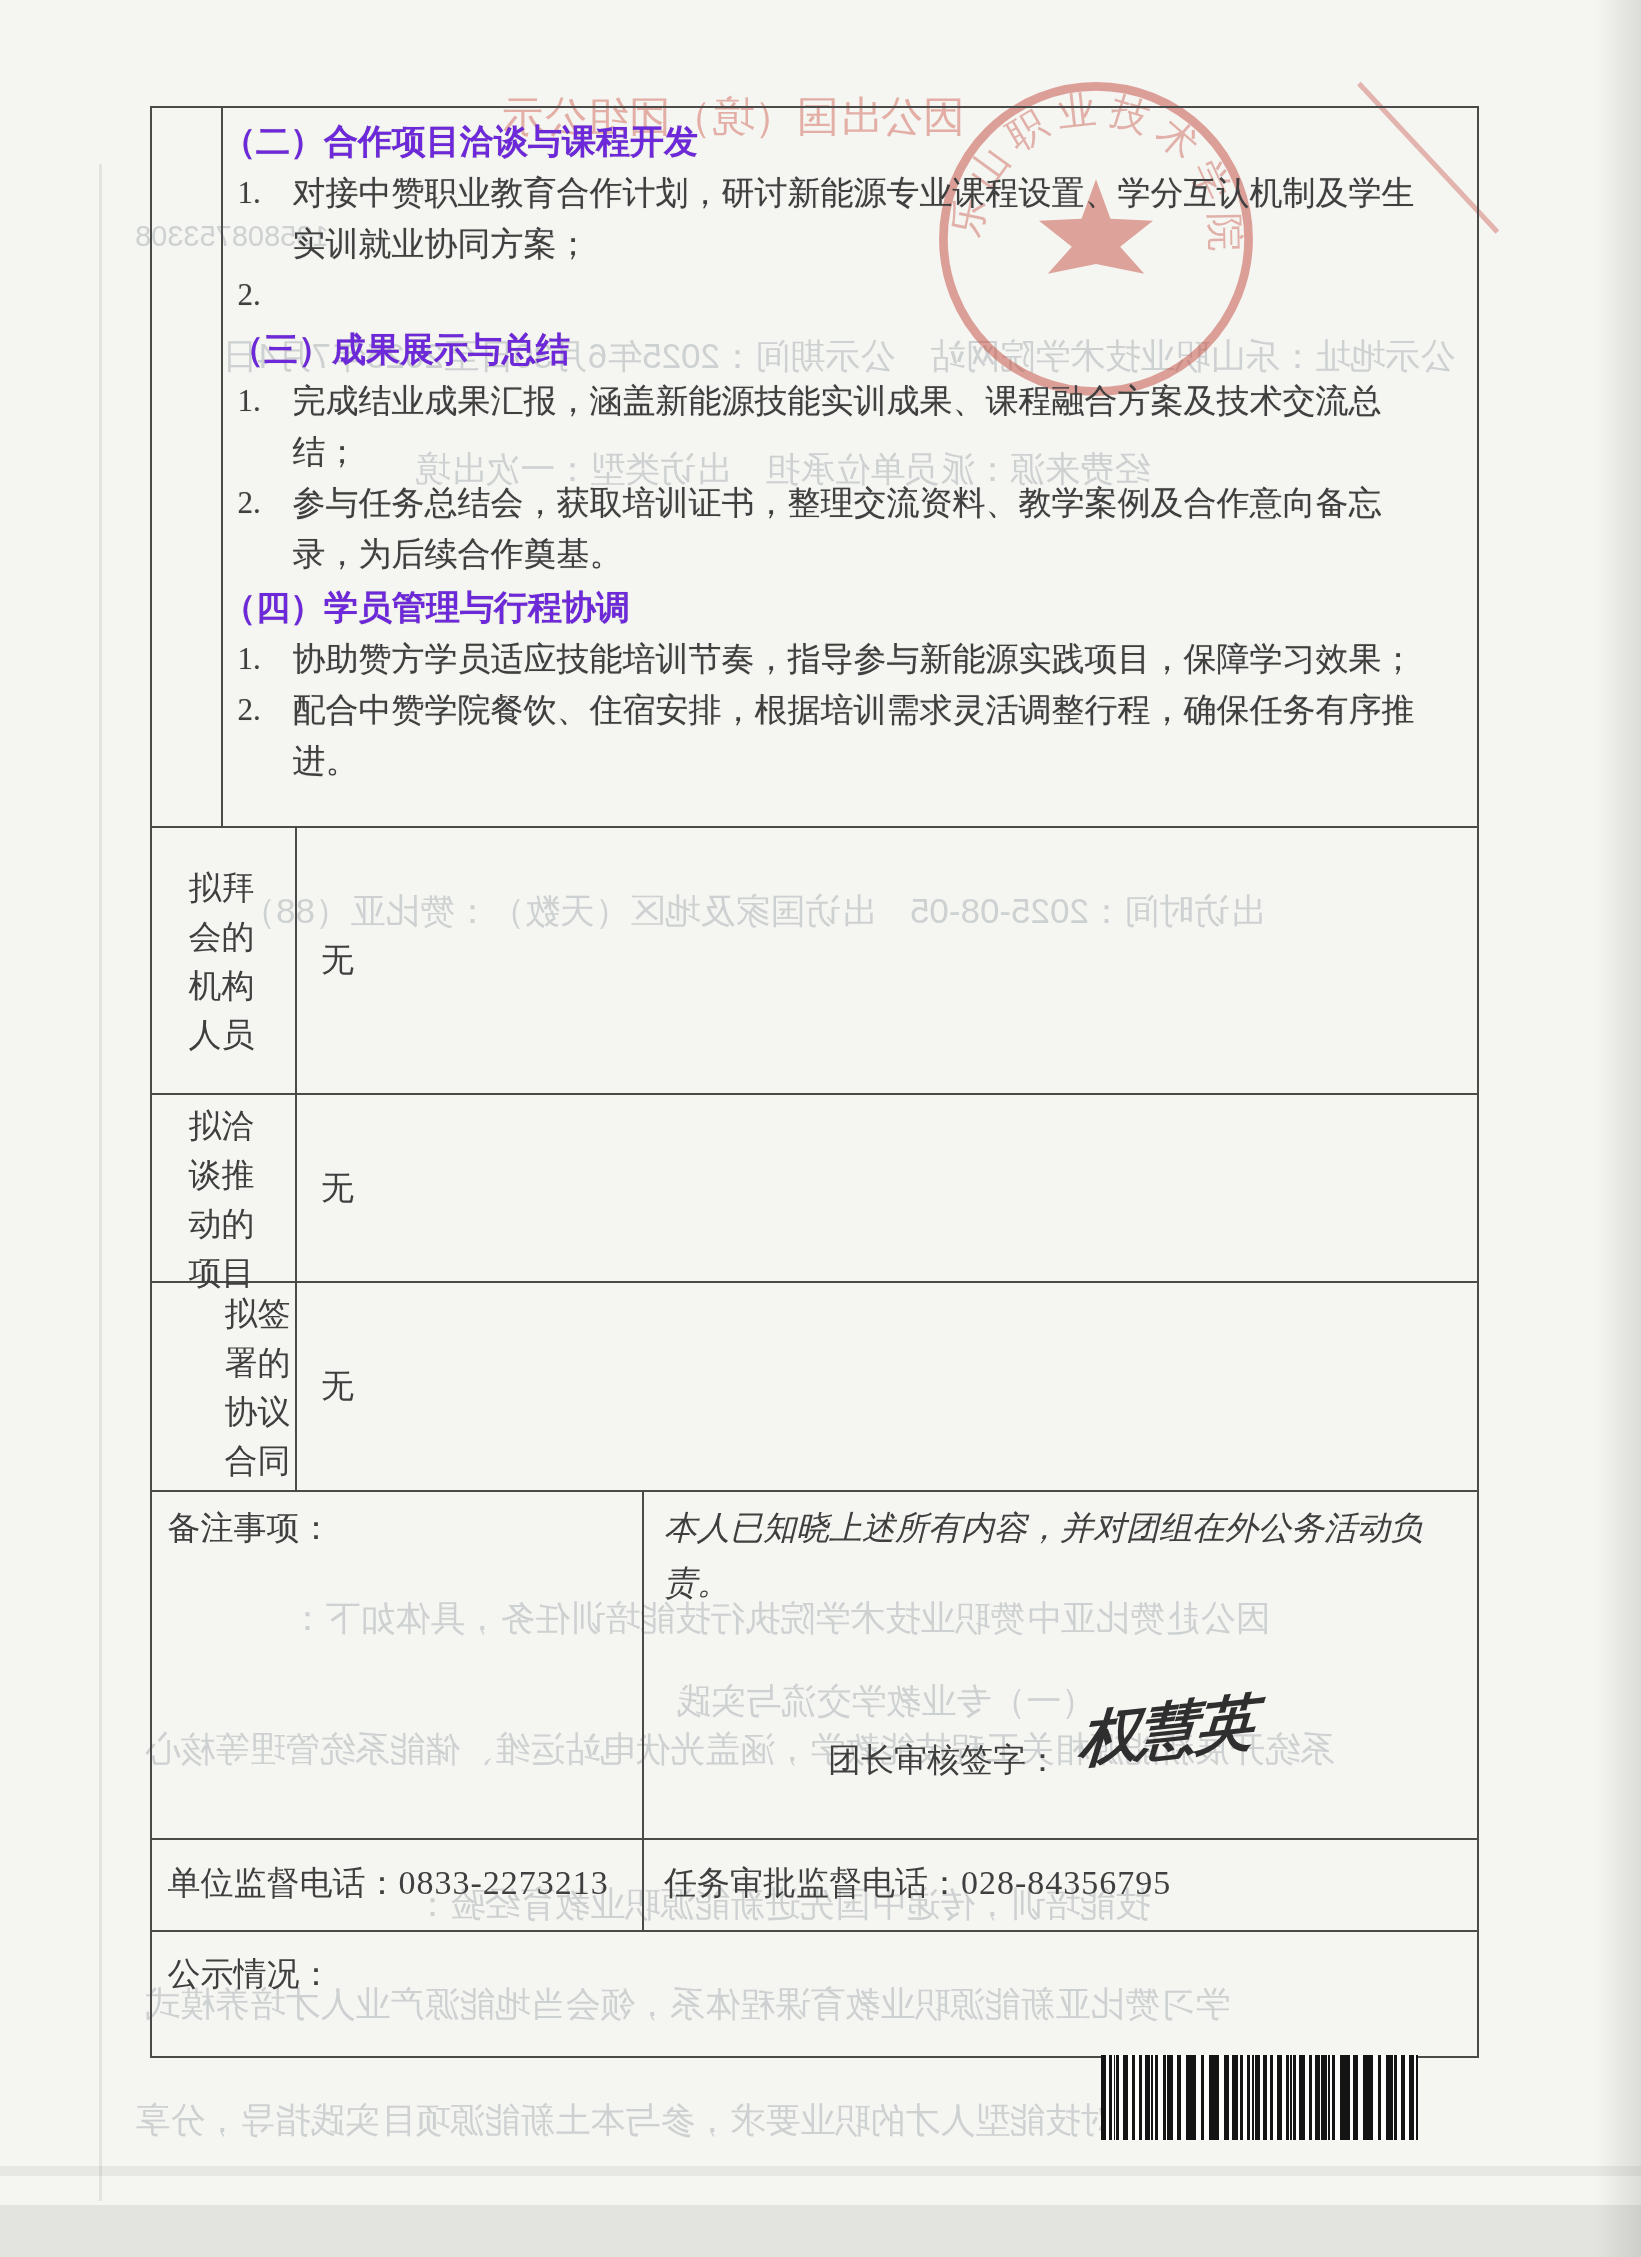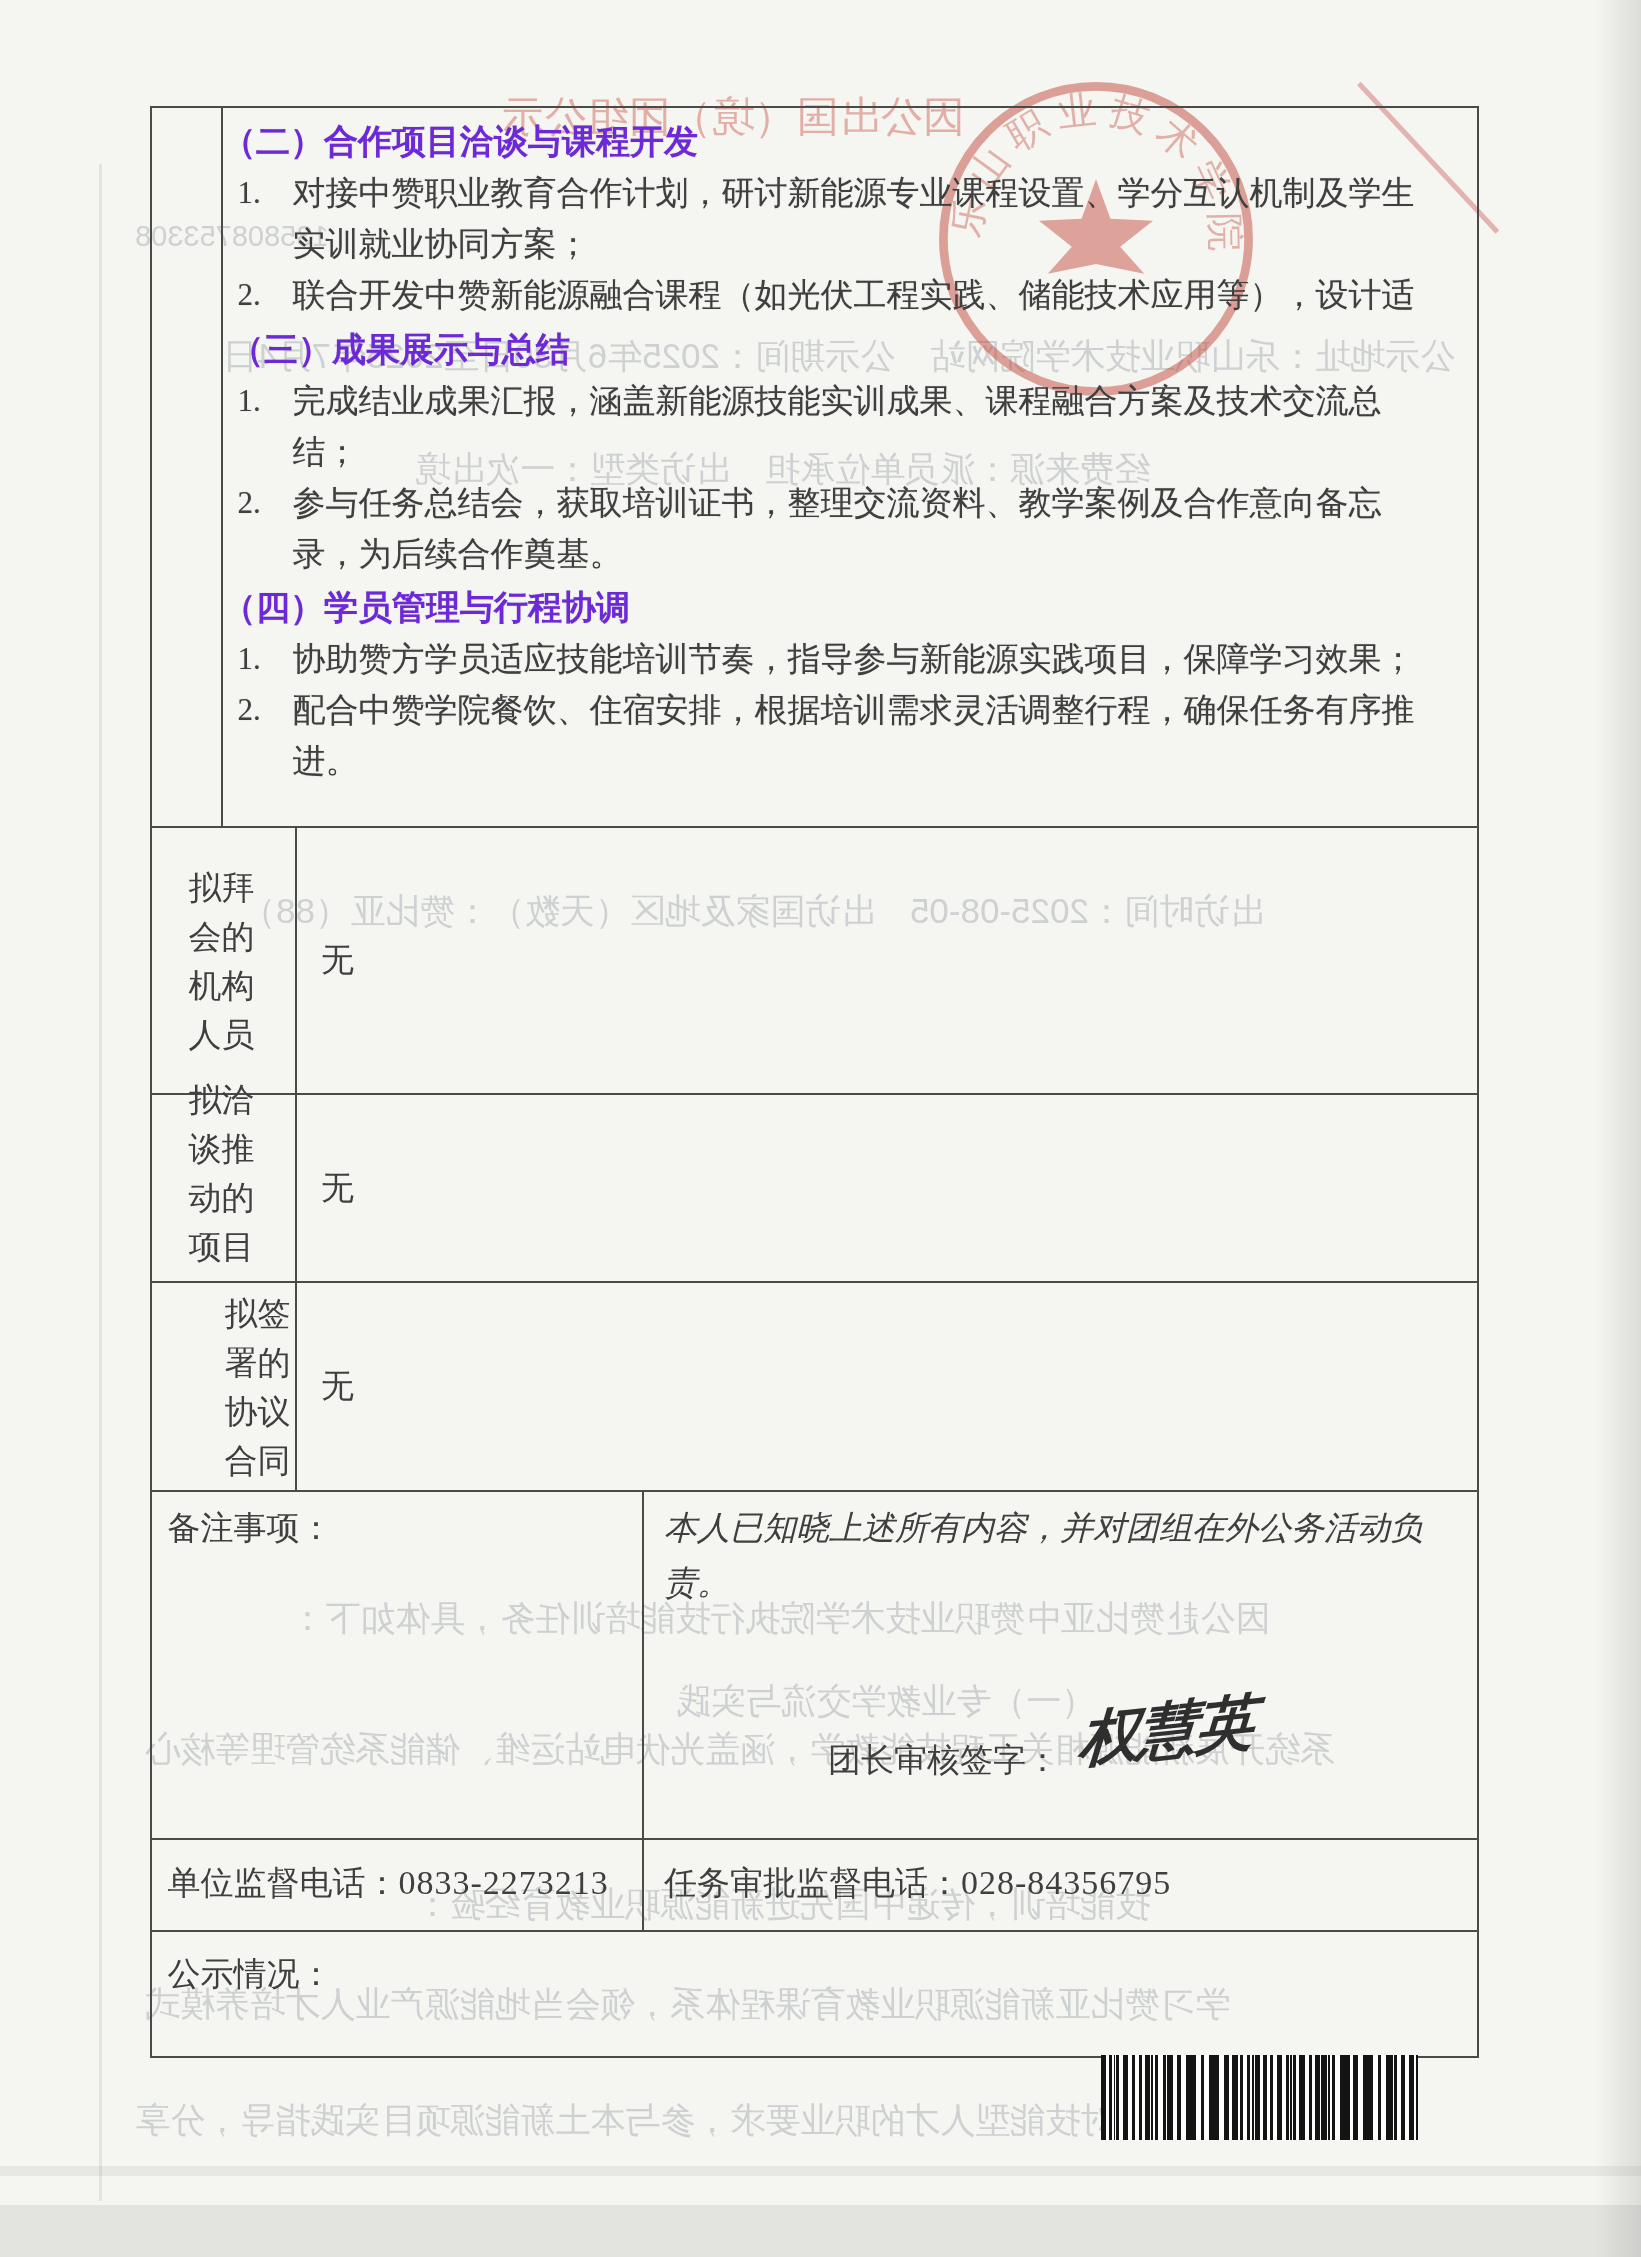--- a/index.html
+++ b/index.html
@@ -118,21 +118,20 @@
       <div class="item">
         <div class="inum">1.</div>
         <div class="ilines">
           <div class="line">对接中赞职业教育合作计划，研讨新能源专业课程设置、学分互认机制及学生</div>
           <div class="line">实训就业协同方案；</div>
         </div>
       </div>
       <div class="item">
         <div class="inum">2.</div>
         <div class="ilines">
-          <div class="line">联合开发中赞新能源融合课程（如光伏工程实践、储能技术应用等），设计适</div>
         </div>
       </div>
 
       <div class="h" style="margin-top:3.9px;padding-left:8px;">
         <div class="line">（三）成果展示与总结</div>
       </div>
       <div class="item">
         <div class="inum">1.</div>
         <div class="ilines">
           <div class="line">完成结业成果汇报，涵盖新能源技能实训成果、课程融合方案及技术交流总</div>
@@ -165,21 +164,21 @@
       </div>
     </div>
 
     <div class="row-label" style="top:720px;height:265px;">
       <span>拟拜会的机构人员</span>
     </div>
     <div class="row-value" style="top:720px;height:265px;">
       <span>无</span>
     </div>
 
-    <div class="row-label" style="top:973px;height:186px;font-family:Liberation Serif, serif;">
+    <div class="row-label" style="top:998px;height:186px;">
       <span>拟洽谈推动的项目</span>
     </div>
     <div class="row-value" style="top:987px;height:186px;">
       <span>无</span>
     </div>
 
     <div class="row-label" style="top:1175px;height:207px;padding-left:36px;">
       <span>拟签署的协议合同</span>
     </div>
     <div class="row-value" style="top:1175px;height:207px;">

